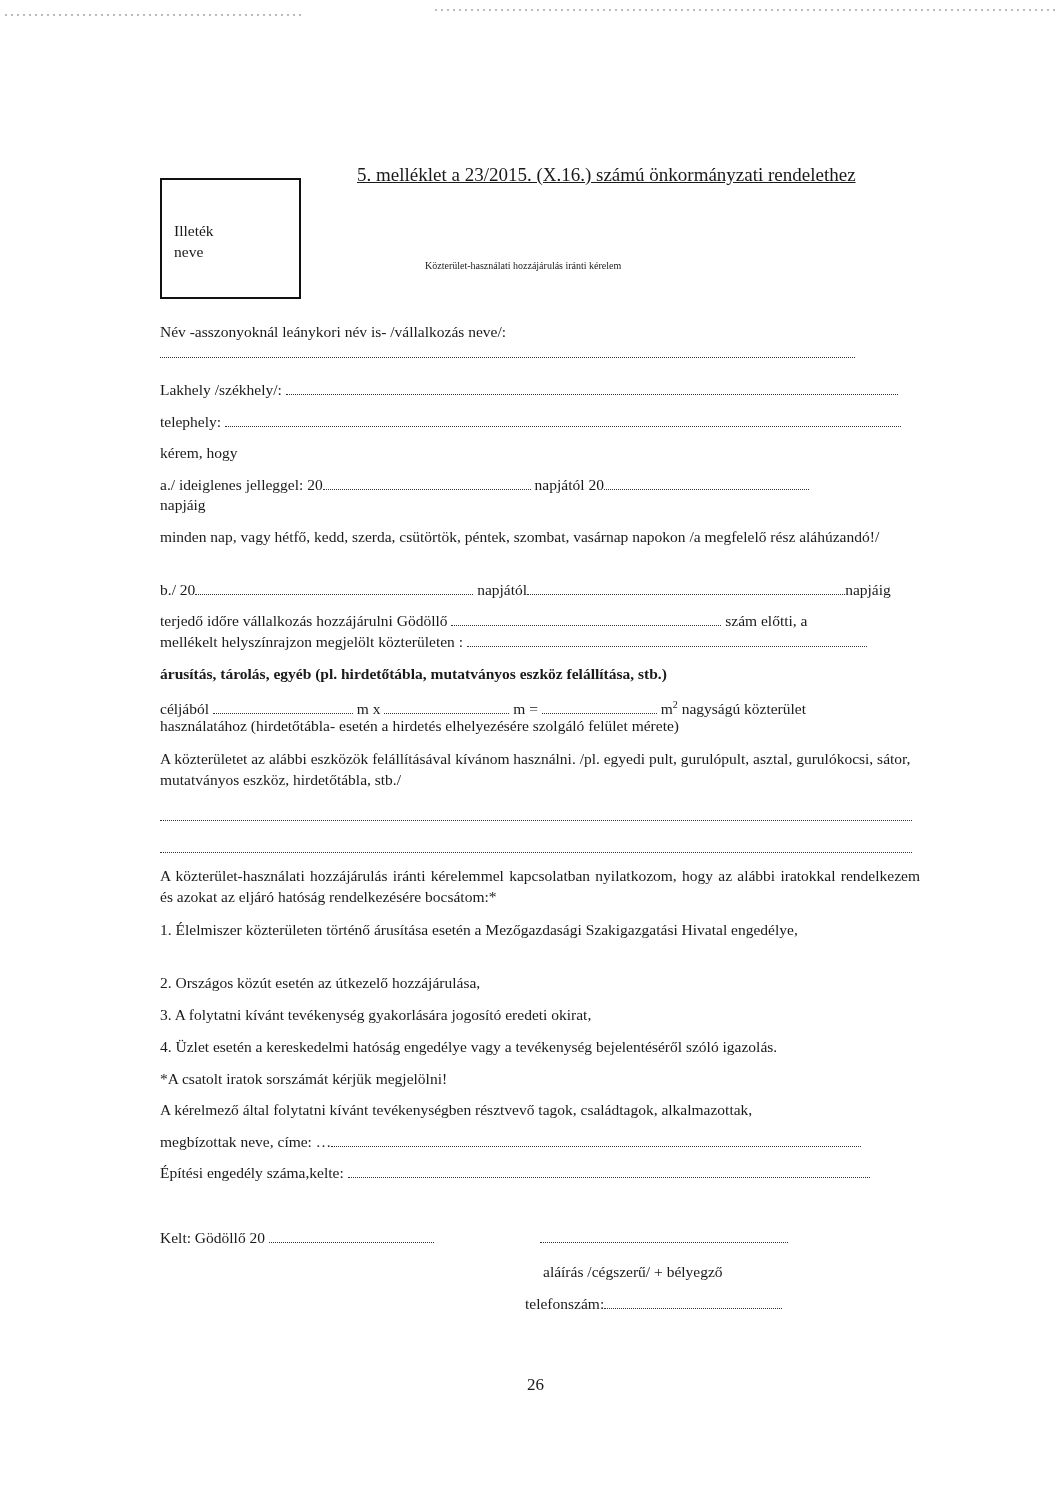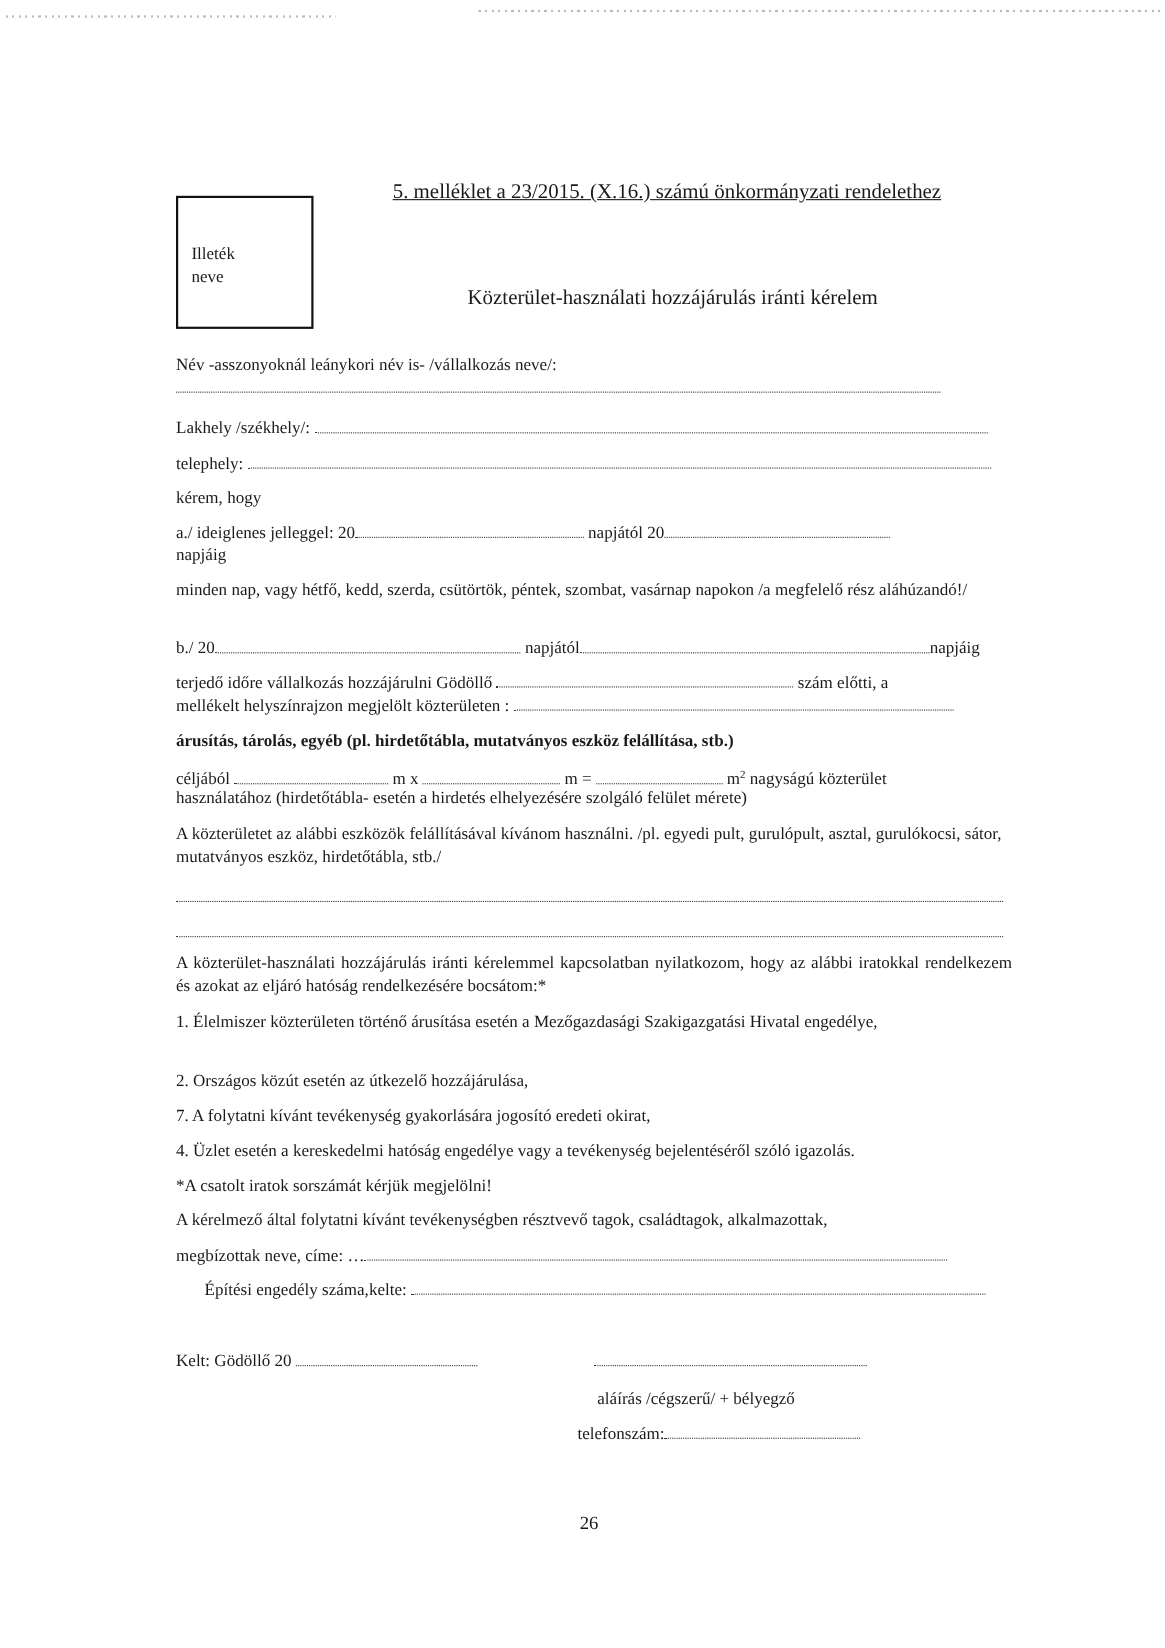--- a/index.html
+++ b/index.html
@@ -1,22 +1,22 @@
 <!DOCTYPE html>
 <html><head>
 <meta charset="utf-8">
 <style>
   html, body { margin:0; padding:0; background:#ffffff; }
   body { width:1059px; height:1498px; position:relative; overflow:hidden;
          font-family:"Liberation Serif", "DejaVu Serif", serif; color:#1a1a1a; font-size:15.5px; }
   .speckle { position:absolute; top:12px; height:2px; background-image:repeating-linear-gradient(90deg,#bbb 0 2px,transparent 2px 6px); }
   .annex { position:absolute; left:357px; top:164px; font-size:19px; text-decoration:underline; white-space:nowrap; }
-  .stamp-box { position:absolute; left:160px; top:178px; width:125px; height:121px; border:2px solid #111; box-sizing:border-box; }
+  .stamp-box { position:absolute; left:160px; top:178px; width:141px; height:121px; border:2px solid #111; box-sizing:border-box; }
   .stamp-text { position:absolute; left:12px; top:40px; line-height:21px; font-size:15.5px; }
-  .title { position:absolute; left:425px; top:260px; font-size:19px; white-space:nowrap; }
+  .title { position:absolute; left:425px; top:260px; font-size:10px; white-space:nowrap; }
   .line { position:absolute; left:160px; white-space:nowrap; line-height:20px; }
   .dots { display:inline-block; border-bottom:1.5px dotted #333; height:12px; vertical-align:baseline; }
   .para { position:absolute; left:160px; width:760px; line-height:21px; }
   .justify { text-align:justify; text-align-last:left; }
   .pagenum { position:absolute; left:527px; top:1375px; font-size:17px; }
   sup { font-size:10px; }
 </style>
 </head>
 <body>
 
@@ -87,29 +87,29 @@
 <div class="line" style="top:716px;">használatához (hirdetőtábla- esetén a hirdetés elhelyezésére szolgáló felület mérete)</div>
 
 <div class="para" style="top:748px;">A közterületet az alábbi eszközök felállításával kívánom használni. /pl. egyedi pult, gurulópult, asztal, gurulókocsi, sátor, mutatványos eszköz, hirdetőtábla, stb./</div>
 <div class="line" style="top:806px;"><span class="dots" style="width:752px;"></span></div>
 <div class="line" style="top:838px;"><span class="dots" style="width:752px;"></span></div>
 
 <div class="para justify" style="top:865px;">A közterület-használati hozzájárulás iránti kérelemmel kapcsolatban nyilatkozom, hogy az alábbi iratokkal rendelkezem és azokat az eljáró hatóság rendelkezésére bocsátom:*</div>
 
 <div class="para" style="top:919px;">1. Élelmiszer közterületen történő árusítása esetén a Mezőgazdasági Szakigazgatási Hivatal engedélye,</div>
 <div class="line" style="top:973px;">2. Országos közút esetén az útkezelő hozzájárulása,</div>
-<div class="line" style="top:1005px;">7. A folytatni kívánt tevékenység gyakorlására jogosító eredeti okirat,</div>
+<div class="line" style="top:1005px;">3. A folytatni kívánt tevékenység gyakorlására jogosító eredeti okirat,</div>
 <div class="line" style="top:1037px;">4. Üzlet esetén a kereskedelmi hatóság engedélye vagy a tevékenység bejelentéséről szóló igazolás.</div>
 <div class="line" style="top:1069px;">*A csatolt iratok sorszámát kérjük megjelölni!</div>
 <div class="line" style="top:1100px;">A kérelmező által folytatni kívánt tevékenységben résztvevő tagok, családtagok, alkalmazottak,</div>
 
 <div class="line" style="top:1132px;">
   <span>megbízottak neve, címe: …</span><span class="dots" style="width:530px;"></span>
 </div>
-<div class="line" style="top:1163px;margin-left:26px;">
+<div class="line" style="top:1163px;">
   <span>Építési engedély száma,kelte:</span>
   <span class="dots" style="width:522px;"></span>
 </div>
 
 <div class="line" style="top:1228px;">
   <span>Kelt: Gödöllő 20</span>
   <span class="dots" style="width:165px;"></span>
 </div>
 <div class="line" style="left:540px;top:1228px;"><span class="dots" style="width:248px;"></span></div>
 <div class="line" style="left:543px;top:1262px;text-align:center;">aláírás /cégszerű/ + bélyegző</div>

